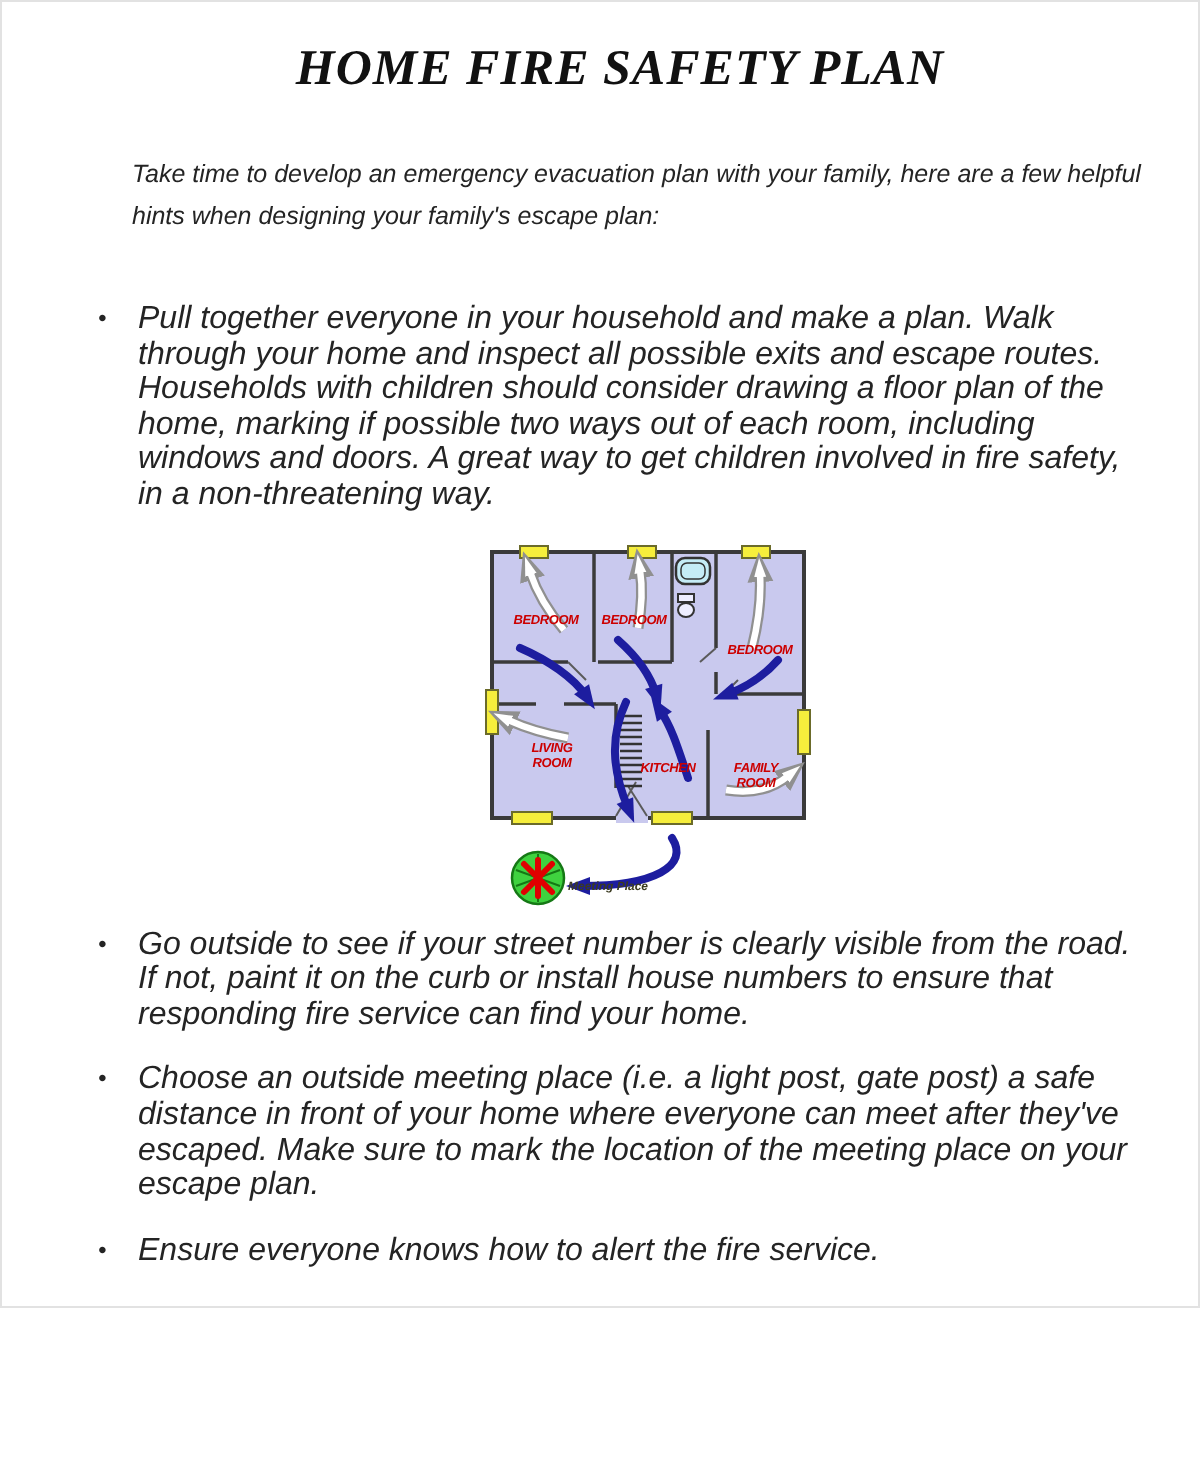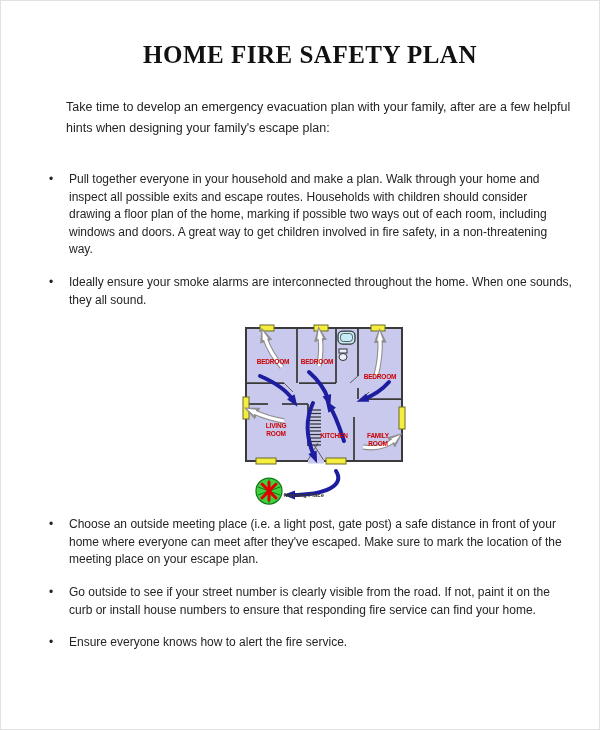--- a/index.html
+++ b/index.html
@@ -1,35 +1,36 @@
 <!DOCTYPE html>
 <html><head>
 <meta charset="utf-8">
 <style>
   html,body { margin:0; padding:0; background:#ffffff; }
   .page {
-    position:relative; width:600px; height:730px; box-sizing:border-box;
+    position:relative; width:600px; height:654px; box-sizing:border-box;
     background:#ffffff; border:1px solid #e2e2e2; overflow:hidden;
     font-family:"Liberation Sans", sans-serif; color:#262626;
-    padding:40px 27px 0 47px;
+    padding:20px 27px 0 47px;
+    font-style:italic;
   }
   .title {
     margin:0; text-align:center;
     font-family:"Liberation Serif", serif; font-weight:700;
     font-size:25px; letter-spacing:0.5px; color:#111111;
   }
   .intro {
     margin:28px 0 0 18px; font-size:12.5px; line-height:21px; color:#242424;
   }
   ul.bullets { list-style:none; margin:0; padding:0; }
   ul.bullets.top { margin-top:32px; }
   ul.bullets.bottom { margin-top:10px; }
   ul.bullets li {
     position:relative; padding-left:21px; margin-bottom:15px;
-    font-size:12px; line-height:17.6px; color:#242424;
+    font-size:16px; line-height:17.6px; color:#242424;
   }
   ul.bullets li::before {
     content:"\2022"; position:absolute; left:1px; top:0; font-size:12px; color:#242424;
   }
   .diagram-wrap { margin:12px 0 0 190px; width:200px; }
   svg { display:block; }
   .rlabel {
     font-family:"Liberation Sans", sans-serif; font-weight:bold;
     font-size:13px; letter-spacing:-0.4px; fill:#cc0000; text-anchor:middle;
   }
@@ -44,25 +45,24 @@
   .ww { stroke:#ffffff; stroke-width:6.5; fill:none; }
   .ab { stroke:#1d1d9f; stroke-width:8; fill:none; stroke-linecap:round; }
 </style>
 </head>
 <body>
 
 <div class="page">
 
   <h1 class="title">HOME FIRE SAFETY PLAN</h1>
 
-  <p class="intro">Take time to develop an emergency evacuation plan with your family, after are a few helpful hints when designing your family's escape plan:</p>
+  <p class="intro">Take time to develop an emergency evacuation plan with your family, here are a few helpful hints when designing your family's escape plan:</p>
 
   <ul class="bullets top">
     <li>Pull together everyone in your household and make a plan. Walk through your home and inspect all possible exits and escape routes.  Households with children should consider drawing a floor plan of the home, marking if possible two ways out of each room, including windows and doors. A great way to get children involved in fire safety, in a non-threatening way.</li>
-    <li>Ideally ensure your smoke alarms are interconnected throughout the home. When one sounds, they all sound.</li>
   </ul>
 
   <div class="diagram-wrap">
     <svg width="168" height="182" viewBox="0 0 336 364">
       <defs>
         <marker id="ab" markerUnits="userSpaceOnUse" markerWidth="30" markerHeight="30" refX="10" refY="15" orient="auto">
           <path d="M2,6 L26,15 L2,24 Z" fill="#1d1d9f"></path>
         </marker>
         <marker id="ag" markerUnits="userSpaceOnUse" markerWidth="34" markerHeight="34" refX="8" refY="17" orient="auto">
           <path d="M0,4 L30,17 L0,30 Z" fill="#909090"></path>
@@ -169,18 +169,18 @@
           <line x1="48" y1="320" x2="76" y2="348"></line>
           <line x1="76" y1="320" x2="48" y2="348"></line>
           <line x1="62" y1="316" x2="62" y2="352"></line>
         </g>
       </g>
       <text class="mlabel" x="92" y="346">Meeting Place</text>
     </svg>
   </div>
 
   <ul class="bullets bottom">
+    <li>Go outside to see if your street number is clearly visible from the road. If not, paint it on the curb or install house numbers to ensure that responding fire service can find your home.</li>
     <li>Choose an outside meeting place (i.e. a light post, gate post) a safe distance in front of your home where everyone can meet after they've escaped. Make sure to mark the location of the meeting place on your escape plan.</li>
-    <li>Go outside to see if your street number is clearly visible from the road. If not, paint it on the curb or install house numbers to ensure that responding fire service can find your home.</li>
     <li>Ensure everyone knows how to alert the fire service.</li>
   </ul>
 
 </div>
 
 </body></html>

